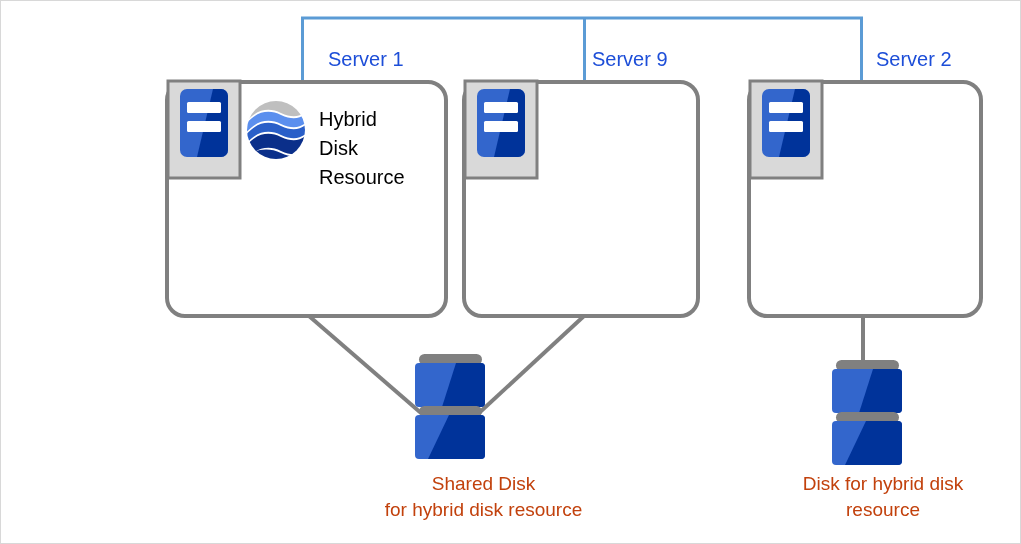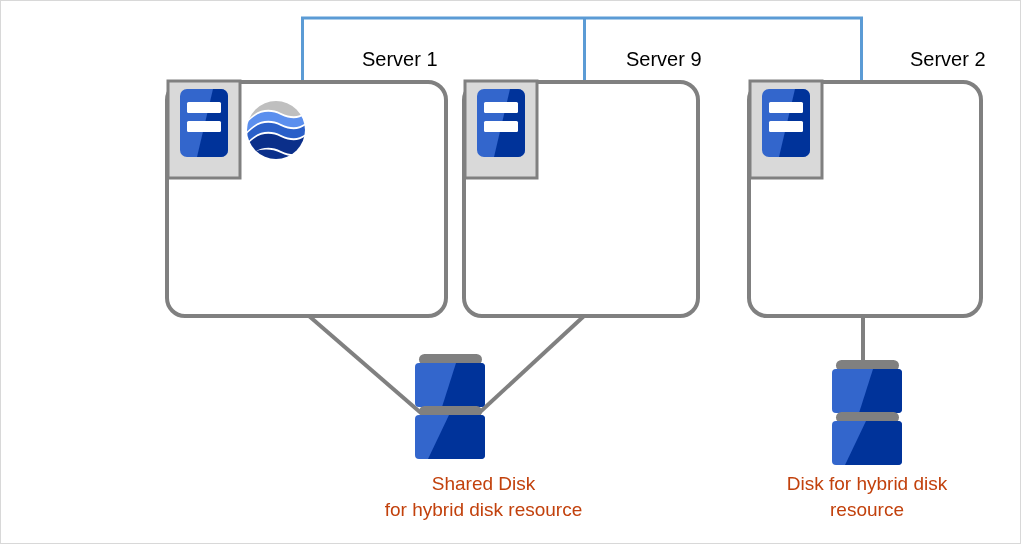--- a/index.html
+++ b/index.html
@@ -22,24 +22,23 @@
   .svg-layer {
     position: absolute;
     left: 0;
     top: 0;
     width: 1021px;
     height: 544px;
   }
   .label {
     position: absolute;
     font-size: 20px;
-    color: #000000;
+    color: #1d4ed8;
     white-space: nowrap;
     line-height: 1.18;
-    margin-left: 34px;
   }
   .srv-label { font-size: 20px; }
   .res-label {
     position: absolute;
     font-size: 20px;
     color: #000000;
     line-height: 1.45;
     white-space: pre-line;
   }
   .caption {
@@ -173,20 +172,23 @@
       <g clip-path="url(#dk2b)">
         <polygon points="865,420 901,420 901,464 844,464" fill="#00339a"></polygon>
       </g>
     </g>
   </svg>
 
   <div class="label srv-label" style="left:327px; top:47px;">Server 1</div>
   <div class="label srv-label" style="left:591px; top:47px;">Server 9</div>
   <div class="label srv-label" style="left:875px; top:47px;">Server 2</div>
 
+  <div class="res-label" style="left:318px; top:104px;">Hybrid
+Disk
+Resource</div>
 
   <div class="caption" style="left:330px; top:470px; width:305px;">Shared Disk
 for hybrid disk resource</div>
 
-  <div class="caption" style="left:752px; top:470px; width:228px;">Disk for hybrid disk
+  <div class="caption" style="left:768px; top:470px; width:228px;">Disk for hybrid disk
 resource</div>
 
 </div>
 
 </body></html>

